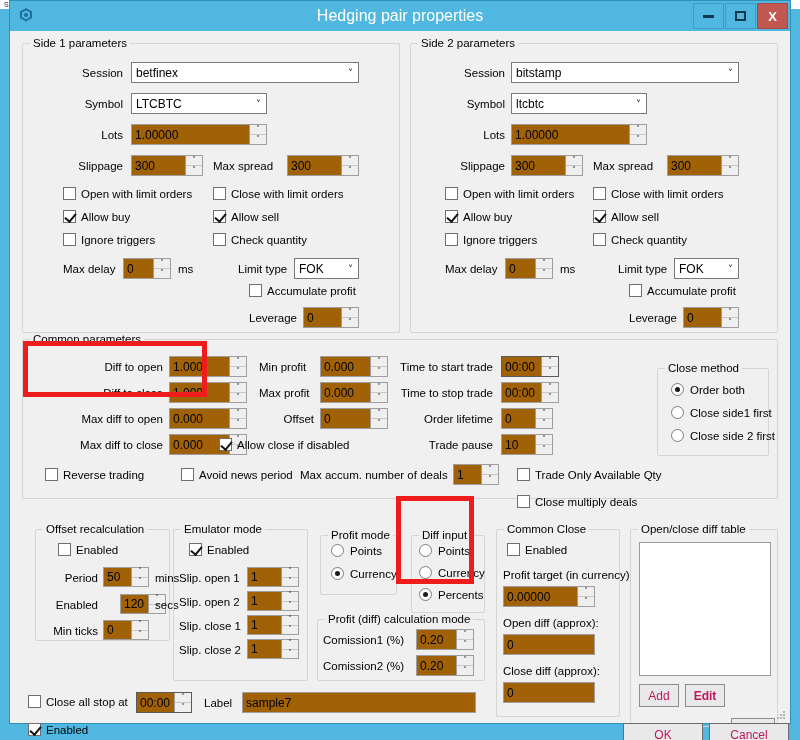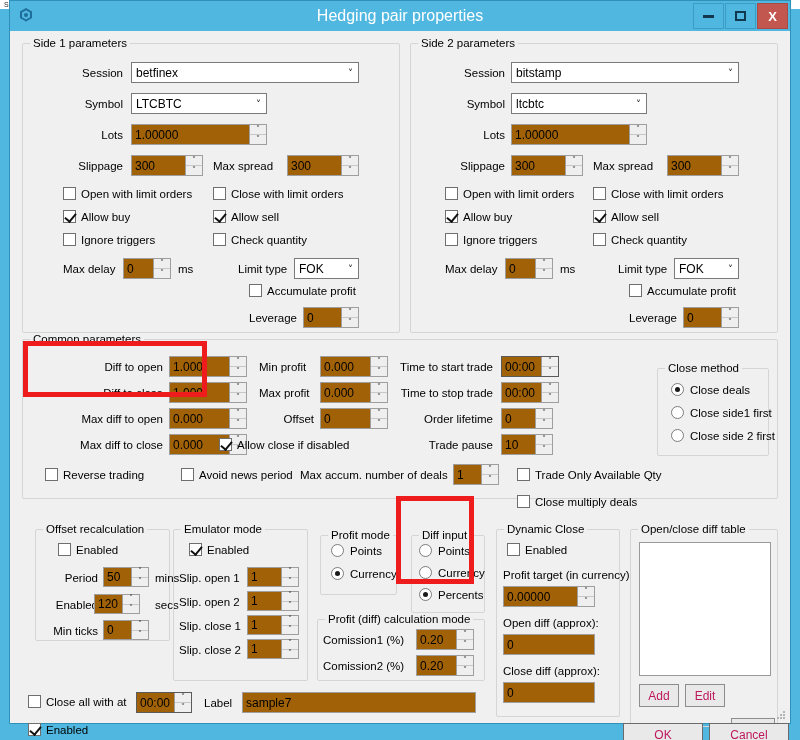--- a/index.html
+++ b/index.html
@@ -521,21 +521,21 @@
               <div class="chev">˅</div>
               <div class="chev">˅</div>
             </span>
         </div>
 
 
         <div class="grp" style="left:634px; top:28px; width:112px; height:88px;">
           <div class="grp-title">Close method</div>
           <div class="rd" style="left:13px; top:14px;">
             <span class="circ on"></span>
-            <span class="txt">Close deals</span>
+            <span class="txt">Order both</span>
           </div>
           <div class="rd" style="left:13px; top:37px;">
             <span class="circ"></span>
             <span class="txt">Close side1 first</span>
           </div>
           <div class="rd" style="left:13px; top:60px;">
             <span class="circ"></span>
             <span class="txt">Close side 2 first</span>
           </div>
         </div>
@@ -560,21 +560,21 @@
         <div class="tb" style="left:67px; top:37px; width:46px; height:20px;">
           <span>50</span>
           <span class="spin">
               <div class="chev">˅</div>
               <div class="chev">˅</div>
             </span>
         </div>
         <div class="lbl" style="left:119px; top:41px;">mins</div>
 
         <div class="lbl r" style="left:2px; top:68px; width:60px;">Enabled</div>
-        <div class="tb" style="left:58px; top:64px; width:46px; height:20px;">
+        <div class="tb" style="left:84px; top:64px; width:46px; height:20px;">
           <span>120</span>
           <span class="spin">
               <div class="chev">˅</div>
               <div class="chev">˅</div>
             </span>
         </div>
         <div class="lbl" style="left:119px; top:68px;">secs</div>
 
         <div class="lbl r" style="left:2px; top:94px; width:60px;">Min ticks</div>
         <div class="tb" style="left:67px; top:90px; width:46px; height:20px;">
@@ -672,21 +672,21 @@
         <div class="tb" style="left:98px; top:35px; width:58px; height:21px;">
           <span>0.20</span>
           <span class="spin">
               <div class="chev">˅</div>
               <div class="chev">˅</div>
             </span>
         </div>
       </div>
 
       <div class="grp" style="left:486px; top:498px; width:124px; height:188px;">
-        <div class="grp-title">Dynamic Close</div>
+        <div class="grp-title">Common Close</div>
         <div class="ck" style="left:10px; top:13px;">
           <span class="box"></span>
           <span class="txt">Enabled</span>
         </div>
         <div class="lbl" style="left:6px; top:38px;">Profit target (in currency)</div>
         <div class="tb" style="left:6px; top:56px; width:92px; height:21px;">
           <span>0.00000</span>
           <span class="spin">
               <div class="chev">˅</div>
               <div class="chev">˅</div>
@@ -699,27 +699,27 @@
         <div class="lbl" style="left:6px; top:134px;">Close diff (approx):</div>
         <div class="tb" style="left:6px; top:152px; width:92px; height:21px;">
           <span>0</span>
         </div>
       </div>
 
       <div class="grp" style="left:620px; top:498px; width:148px; height:198px;">
         <div class="grp-title">Open/close diff table</div>
         <div class="listbox" style="left:8px; top:12px; width:132px; height:134px;"></div>
         <div class="btn" style="left:8px; top:154px; width:40px; height:23px;">Add</div>
-        <div class="btn" style="left:54px; top:154px; width:40px; height:23px;">Edit</div>
+        <div class="btn" style="left:54px; top:154px; width:40px; height:23px;font-weight:bold;">Edit</div>
         <div class="btn" style="left:100px; top:154px; width:44px; height:23px;margin-top:34px;">Remove</div>
       </div>
 
       <div class="ck" style="left:18px; top:664px;">
         <span class="box"></span>
-        <span class="txt">Close all with at</span>
+        <span class="txt">Close all stop at</span>
       </div>
       <div class="tb focus" style="left:126px; top:661px; width:56px; height:21px;">
         <span>00:00</span>
         <span class="spin">
             <div class="chev">˅</div>
             <div class="chev">˅</div>
           </span>
       </div>
       <div class="lbl" style="left:194px; top:665px;">Label</div>
       <div class="tb" style="left:232px; top:661px; width:234px; height:21px;">

